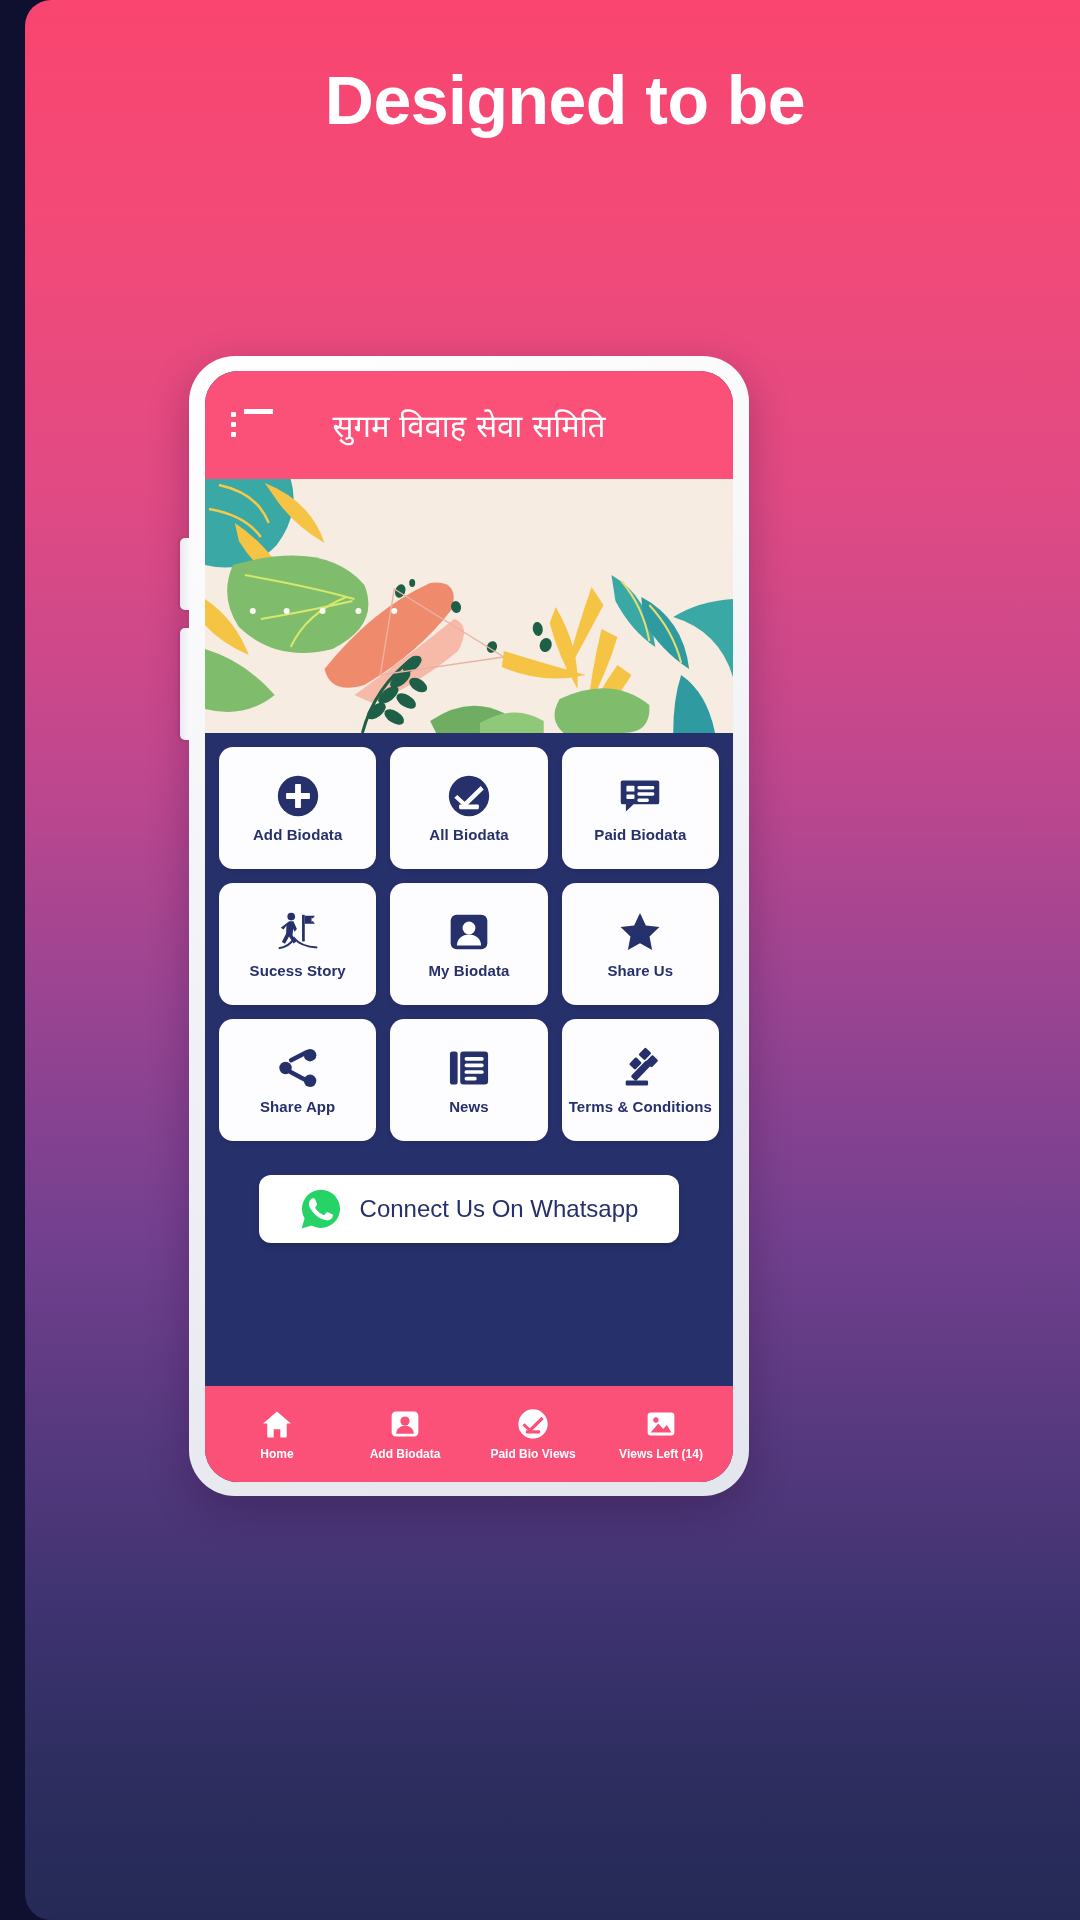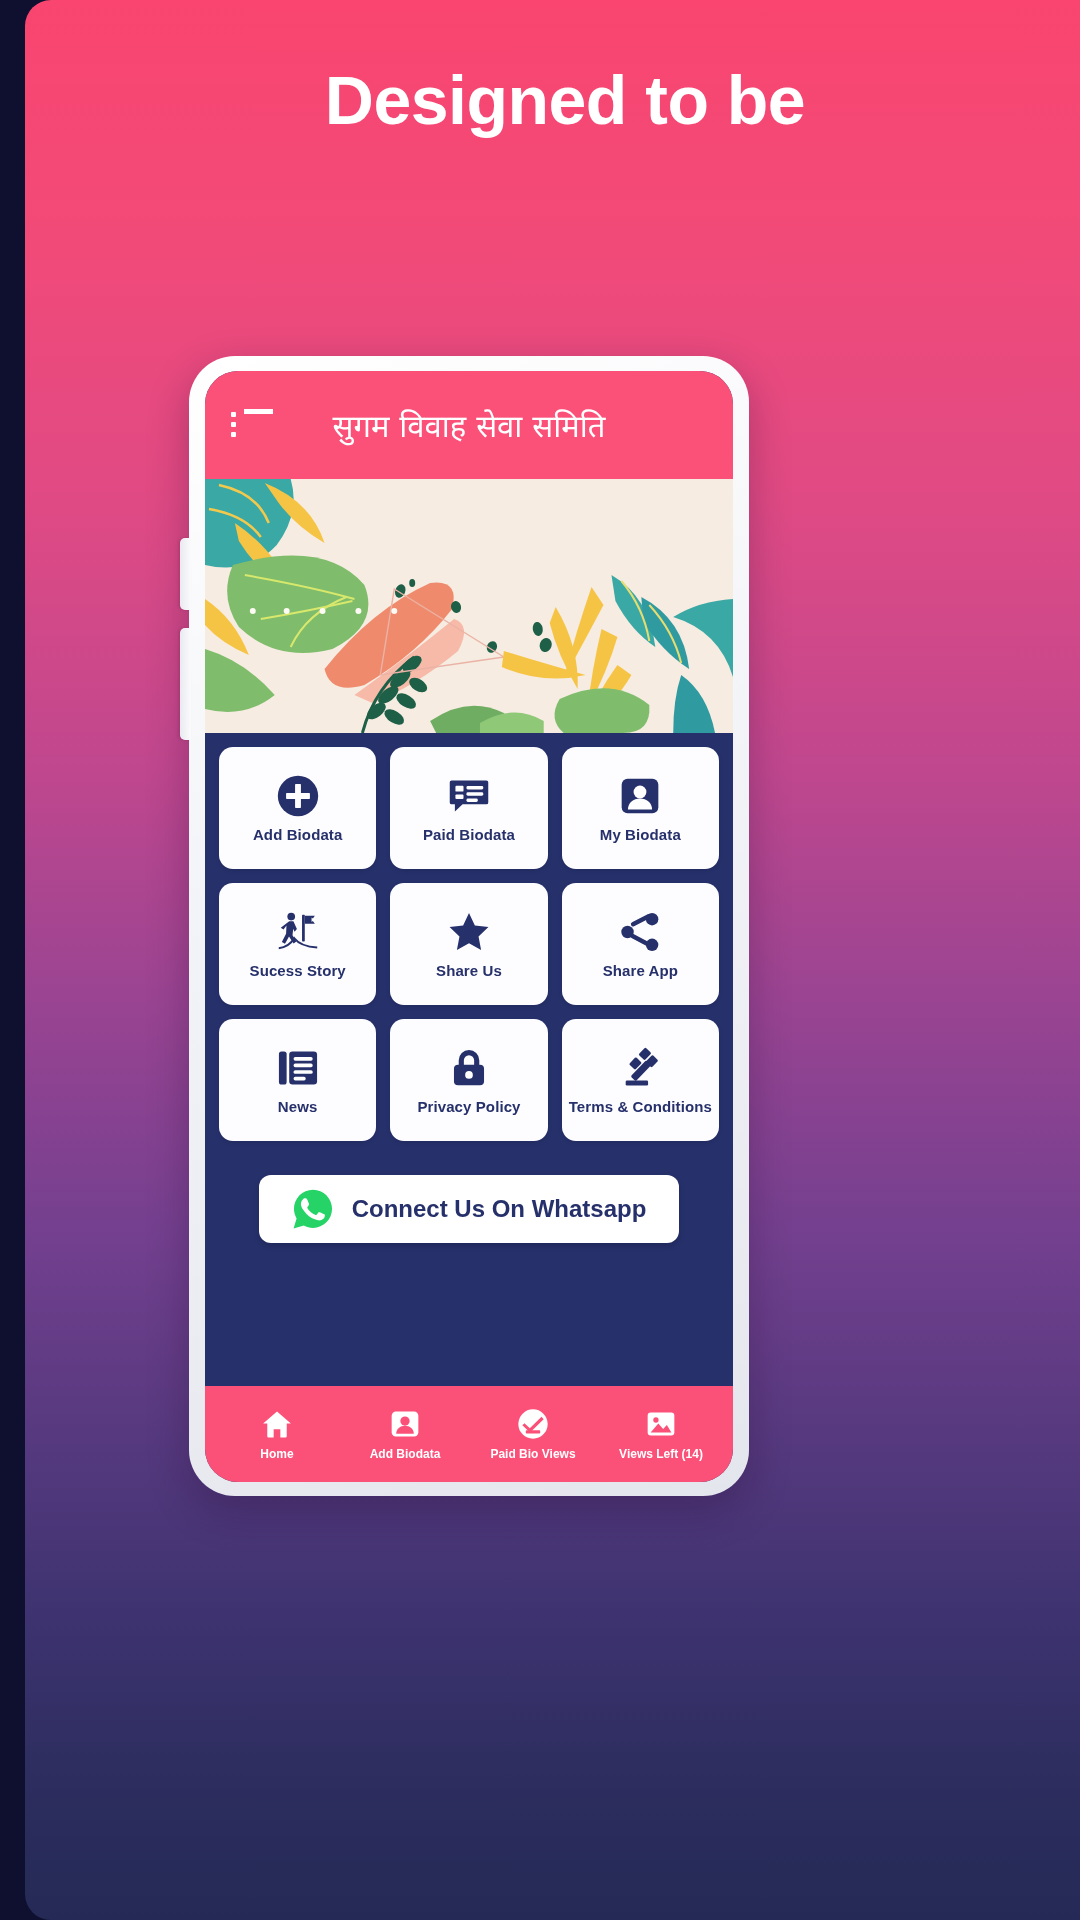--- a/index.html
+++ b/index.html
@@ -142,21 +142,21 @@
 
   
   #wa-wrap { display:flex; justify-content:center; padding:22px 0 26px 0; }
   #wa-btn {
     background:#ffffff; border-radius:12px;
     height:68px; width:420px;
     display:flex; align-items:center; justify-content:center; gap:18px;
     box-shadow:0 3px 6px rgba(0,0,0,0.16);
   }
   #wa-icon { width:42px; height:42px; }
-  #wa-label { color:#26306b; font-size:24px; font-weight:bold; }
+  #wa-label { color:#26306b; font-size:24px; font-weight:normal; }
 
   
   #bottomnav {
     flex:0 0 96px;
     background:#fb5179;
     display:flex; align-items:center; justify-content:space-around;
     padding:0 8px;
   }
   .nav-item {
     display:flex; flex-direction:column; align-items:center; gap:7px;
@@ -269,60 +269,70 @@
             <span class="ico">
               <svg viewBox="0 0 24 24">
                   <circle cx="12" cy="12" r="11"></circle>
                   <rect x="10.4" y="5.5" width="3.2" height="13" rx="0.4" fill="#fff"></rect>
                   <rect x="5.5" y="10.4" width="13" height="3.2" rx="0.4" fill="#fff"></rect>
                 </svg>
             </span>
             <span class="lbl">Add Biodata</span>
           </div>
 
+          <div class="tile">
+            <span class="ico">
+              <svg viewBox="0 0 24 24">
+                  <circle cx="12" cy="12" r="11"></circle>
+                  <path d="M5.6 11.4 L9.6 15.2 L18.4 6.6 L20 8.4 L9.8 18.4 L4 12.9 Z" fill="#fff"></path>
+                  <rect x="6.6" y="16.6" width="10.8" height="2.6" rx="0.6" fill="#fff"></rect>
+                </svg>
+            </span>
+            <span class="lbl">All Biodata</span>
+          </div>
 
           <div class="tile">
             <span class="ico">
               <svg viewBox="0 0 24 24">
                   <path d="M2.5 3.5h19a1 1 0 0 1 1 1v11a1 1 0 0 1-1 1H8.5l-4.2 4v-4H2.5a1 1 0 0 1-1-1v-11a1 1 0 0 1 1-1z"></path>
                   <rect x="4.6" y="6.4" width="4.4" height="3.2" rx="0.5" fill="#fff"></rect>
                   <rect x="4.6" y="11.2" width="4.4" height="2.4" rx="0.5" fill="#fff"></rect>
                   <rect x="10.6" y="6.6" width="9.2" height="1.9" rx="0.8" fill="#fff"></rect>
                   <rect x="10.6" y="10" width="9.2" height="1.9" rx="0.8" fill="#fff"></rect>
                   <rect x="10.6" y="13.4" width="6.2" height="1.9" rx="0.8" fill="#fff"></rect>
                 </svg>
             </span>
             <span class="lbl">Paid Biodata</span>
           </div>
 
           <div class="tile">
             <span class="ico">
               <svg viewBox="0 0 24 24">
-                  <rect x="2" y="2.6" width="20" height="18.8" rx="3.2"></rect>
-                  <circle cx="12" cy="9.8" r="3.5" fill="#fff"></circle>
-                  <path d="M5.4 19.4c0-3.6 3-6 6.6-6s6.6 2.4 6.6 6z" fill="#fff"></path>
-                </svg>
-            </span>
-            <span class="lbl">My Biodata</span>
-          </div>
-
-          <div class="tile">
-            <span class="ico">
-              <svg viewBox="0 0 24 24">
                 <circle cx="8.3" cy="3.6" r="2.1"></circle>
                 <path d="M7.2 6.2h2.3l1.9 4.1-1.3 1.5-0.7-1.6-0.4 3.6 2.1 3.4-1.5 1.1-2.5-3.8-2.2 3.9-1.7-0.9 2.3-4.6 0.2-4.4-1.6 2.1-1.5-0.9z"></path>
                 <rect x="14.2" y="2.6" width="1.5" height="14.6" rx="0.4"></rect>
                 <path d="M15.7 3.1h5.5l-1.6 2.2 1.6 2.2h-5.5z"></path>
                 <path d="M19.4 4.1 l1.5 1.2 -1.5 1.2z" fill="#fdfdff"></path>
                 <path d="M1.5 20.8 Q7 20.2 10 15.4 Q13.4 19.9 22.5 20.5" stroke="#26306b" stroke-width="1.1" fill="none"></path>
               </svg>
             </span>
             <span class="lbl">Sucess Story</span>
           </div>
 
+          <div class="tile">
+            <span class="ico">
+              <svg viewBox="0 0 24 24">
+                  <rect x="2" y="2.6" width="20" height="18.8" rx="3.2"></rect>
+                  <circle cx="12" cy="9.8" r="3.5" fill="#fff"></circle>
+                  <path d="M5.4 19.4c0-3.6 3-6 6.6-6s6.6 2.4 6.6 6z" fill="#fff"></path>
+                </svg>
+            </span>
+            <span class="lbl">My Biodata</span>
+          </div>
+
 
           <div class="tile">
             <span class="ico">
               <svg viewBox="0 0 24 24">
                   <path d="M12 1.6 15.2 8.4 22.6 9.3 17.2 14.4 18.6 21.8 12 18.2 5.4 21.8 6.8 14.4 1.4 9.3 8.8 8.4 Z"></path>
                 </svg>
             </span>
             <span class="lbl">Share Us</span>
           </div>
 
@@ -346,30 +356,20 @@
                   <rect x="7.2" y="3" width="15.2" height="18" rx="1.8"></rect>
                   <rect x="9.6" y="6" width="10.4" height="2" rx="0.9" fill="#fff"></rect>
                   <rect x="9.6" y="9.6" width="10.4" height="2" rx="0.9" fill="#fff"></rect>
                   <rect x="9.6" y="13.2" width="10.4" height="2" rx="0.9" fill="#fff"></rect>
                   <rect x="9.6" y="16.8" width="6.6" height="2" rx="0.9" fill="#fff"></rect>
                 </svg>
             </span>
             <span class="lbl">News</span>
           </div>
 
-          <div class="tile">
-            <span class="ico">
-              <svg viewBox="0 0 24 24">
-                  <path d="M6.4 10.4V7.8a5.6 5.6 0 0 1 11.2 0v2.6h-2.8V7.8a2.8 2.8 0 0 0-5.6 0v2.6z"></path>
-                  <rect x="3.8" y="10.2" width="16.4" height="11.2" rx="2.2"></rect>
-                  <circle cx="12" cy="15.8" r="2.1" fill="#fff"></circle>
-                </svg>
-            </span>
-            <span class="lbl">Privacy Policy</span>
-          </div>
 
           <div class="tile">
             <span class="ico">
               <svg viewBox="0 0 24 24">
                 <rect x="12.4" y="1.6" width="4.6" height="5.4" rx="0.7" transform="rotate(44 14.7 4.3)"></rect>
                 <rect x="16.2" y="5.6" width="4.6" height="5.4" rx="0.7" transform="rotate(44 18.5 8.3)"></rect>
                 <rect x="7.2" y="6.8" width="4.6" height="5.4" rx="0.7" transform="rotate(44 9.5 9.5)"></rect>
                 <rect x="10.6" y="7.4" width="3.8" height="12.2" rx="0.8" transform="rotate(44 12.5 13.5)"></rect>
                 <rect x="4.2" y="18.8" width="12.2" height="2.8" rx="0.7"></rect>
               </svg>

